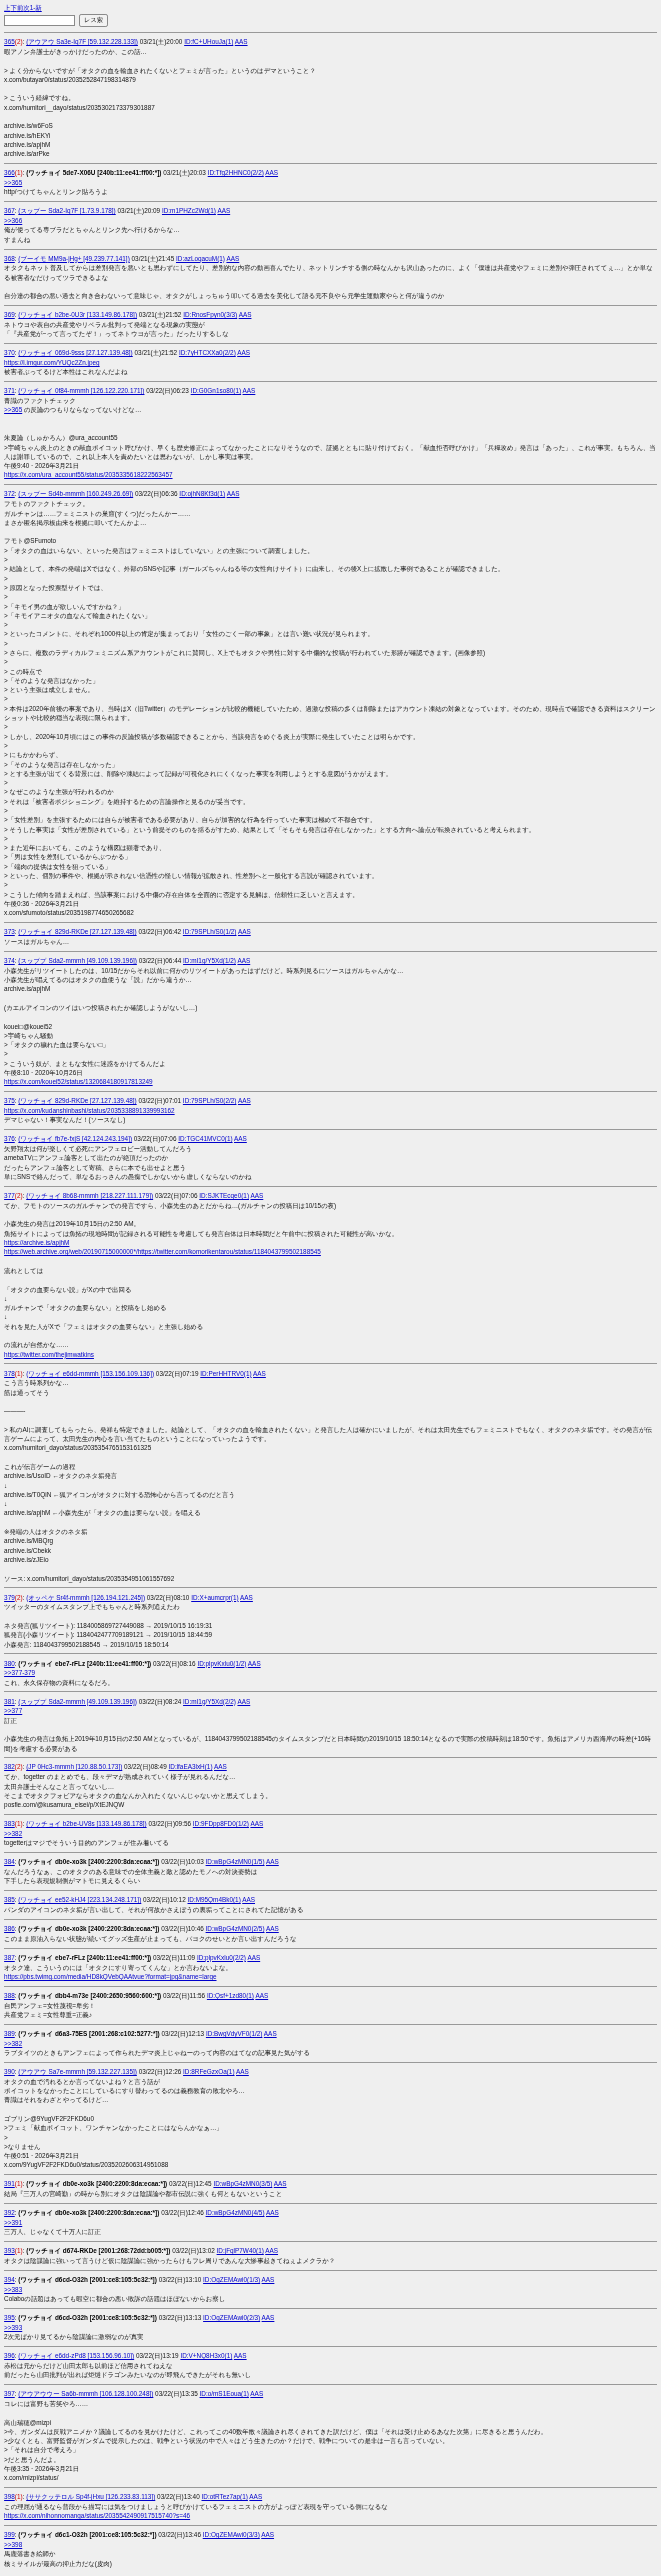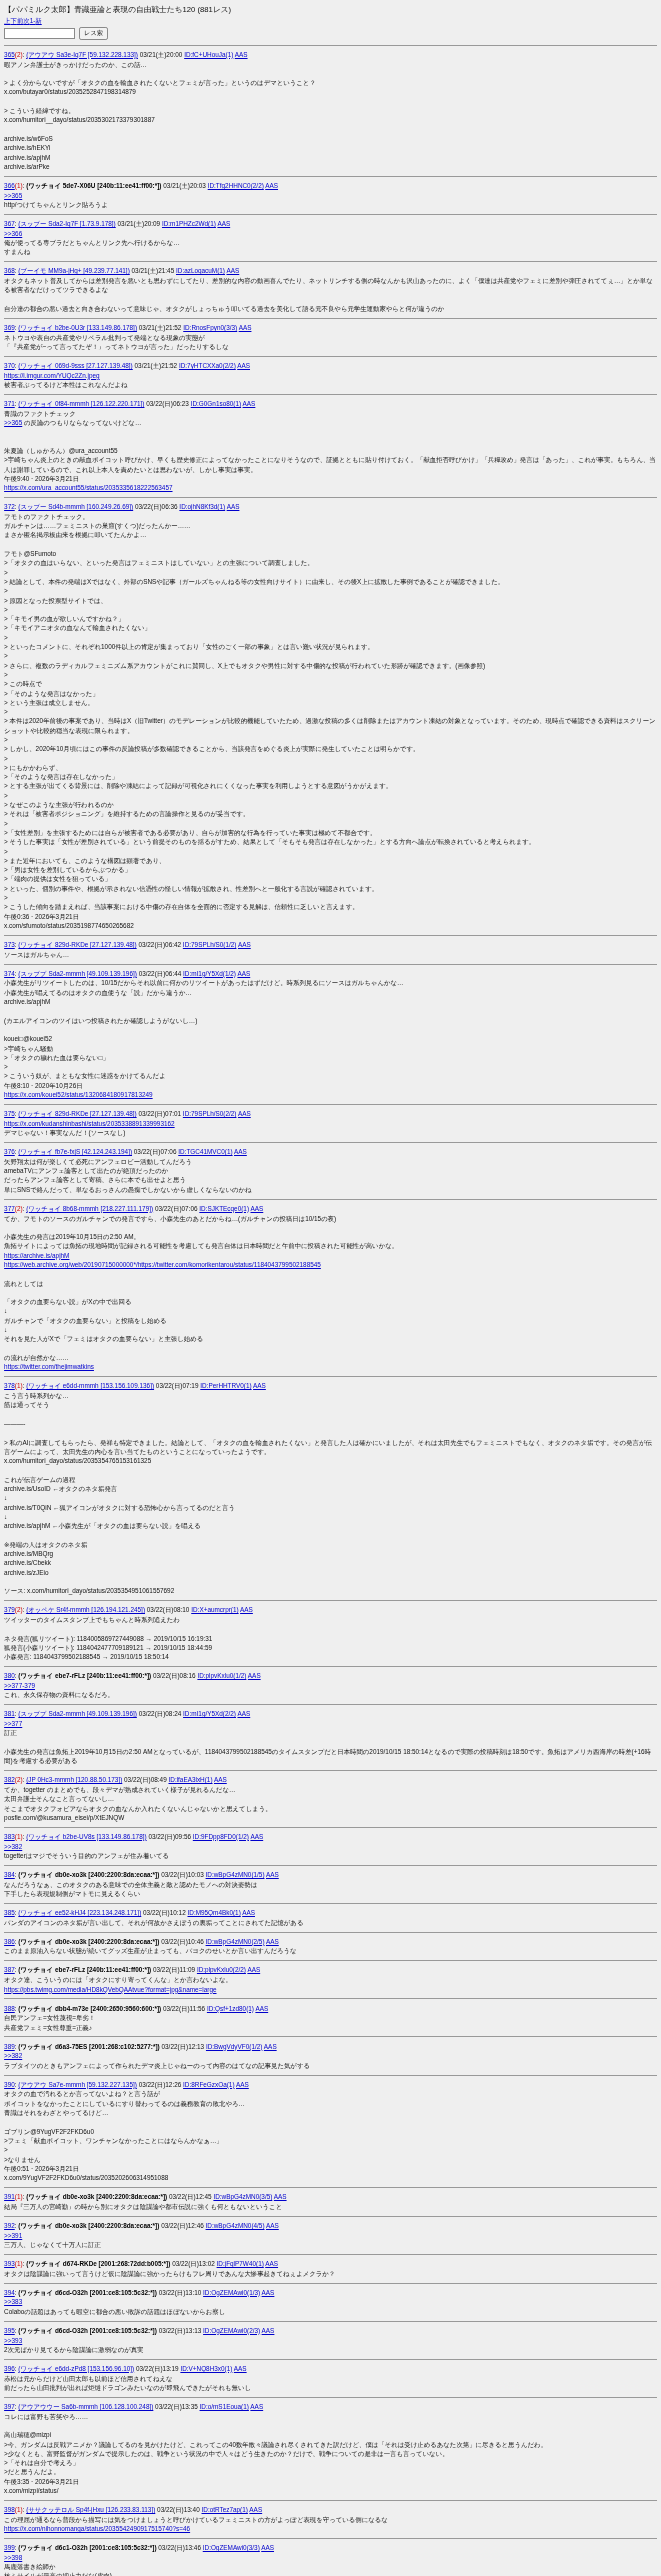--- a/index.html
+++ b/index.html
@@ -28,21 +28,20 @@
   .post{border-top:0.5px solid #999;padding:4.1px 0 4.6px 0;}
   .post-header{margin:0 0 0.5px 0;}
   .poster-name-bold{font-weight:bold;color:#000;}
   .reply-count{color:#cc0000;}
   .ln{min-height:9.3px;word-break:break-word;white-space:pre-wrap;}
 </style>
 </head>
 <body>
 
 <div class="page">
-  <div class="thread-title"><span>【パパミルク太郎】青識亜論と表現の自由戦士たち120</span> <span>(881レス)</span></div>
   <div class="nav-row"><a>上</a><a>下</a><a>前</a><a>次</a><a>1-</a><a>新</a></div>
   <div class="search-row">
     <input class="search-input" type="text" value="" style="">
     <button class="search-btn" type="button">レス索</button>
   </div>
   <div>
   <div class="post">
     <div class="post-header"><a>365</a><span class="reply-count">(2)</span><span>: </span><span><a>(アウアウ Sa3e-Iq7F [59.132.228.133])</a></span><span> 03/21(土)20:00</span> <a>ID:fC+UHouJa(1)</a> <a>AAS</a></div>
     <div>
           <div class="ln">暇アノン弁護士がきっかけだったのか、この話…</div>

